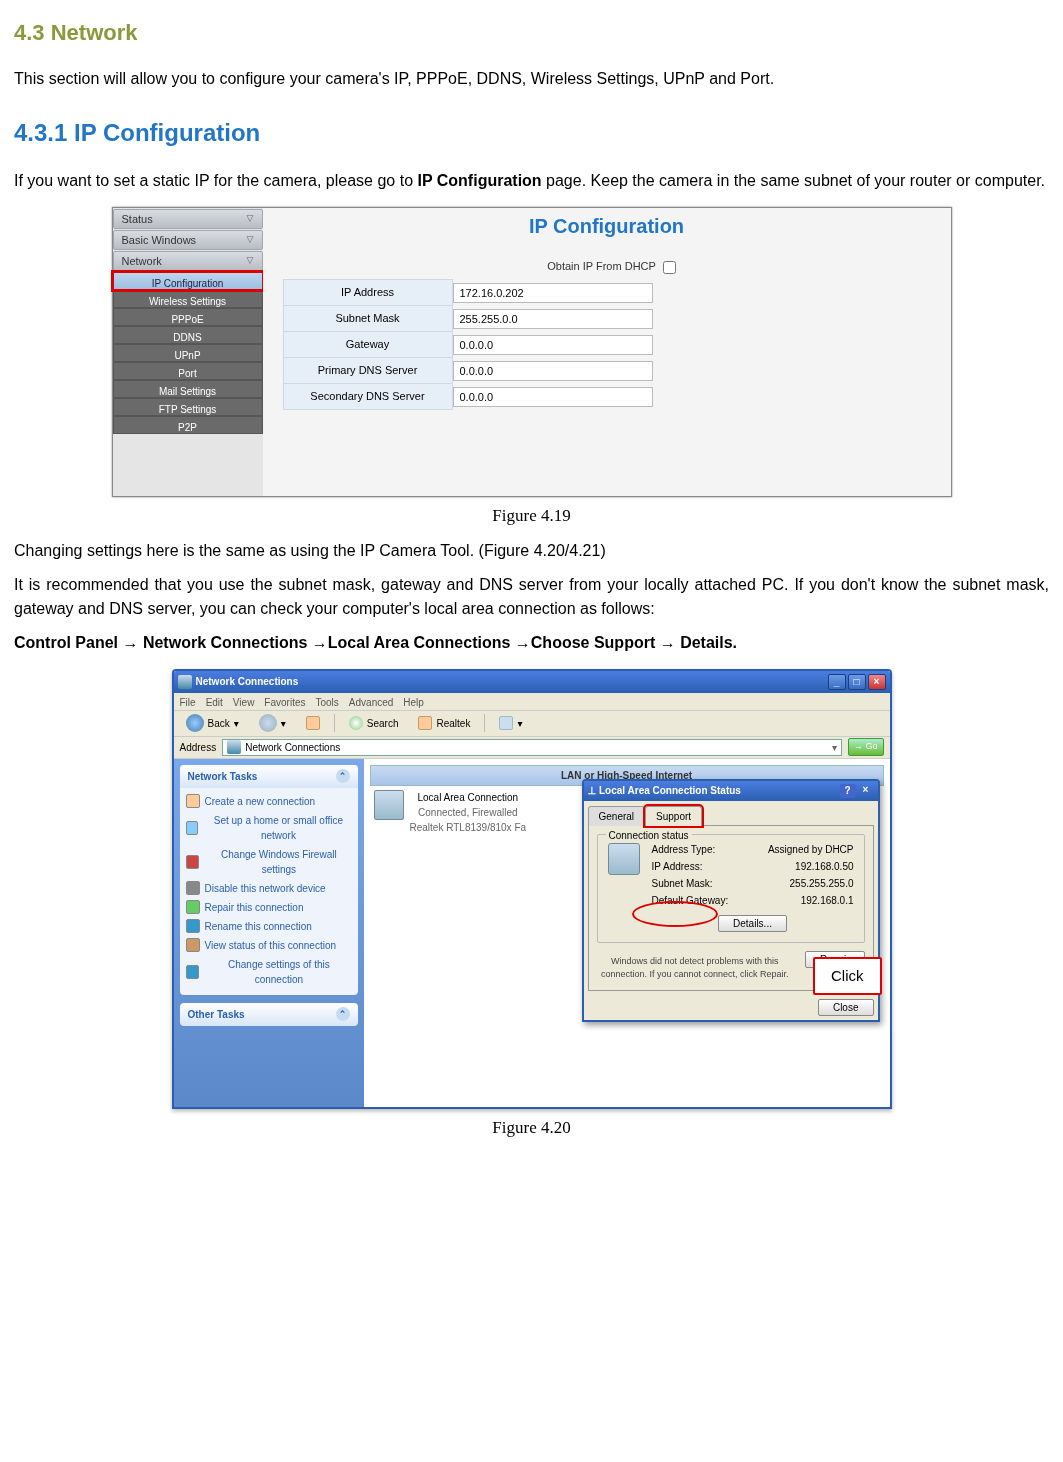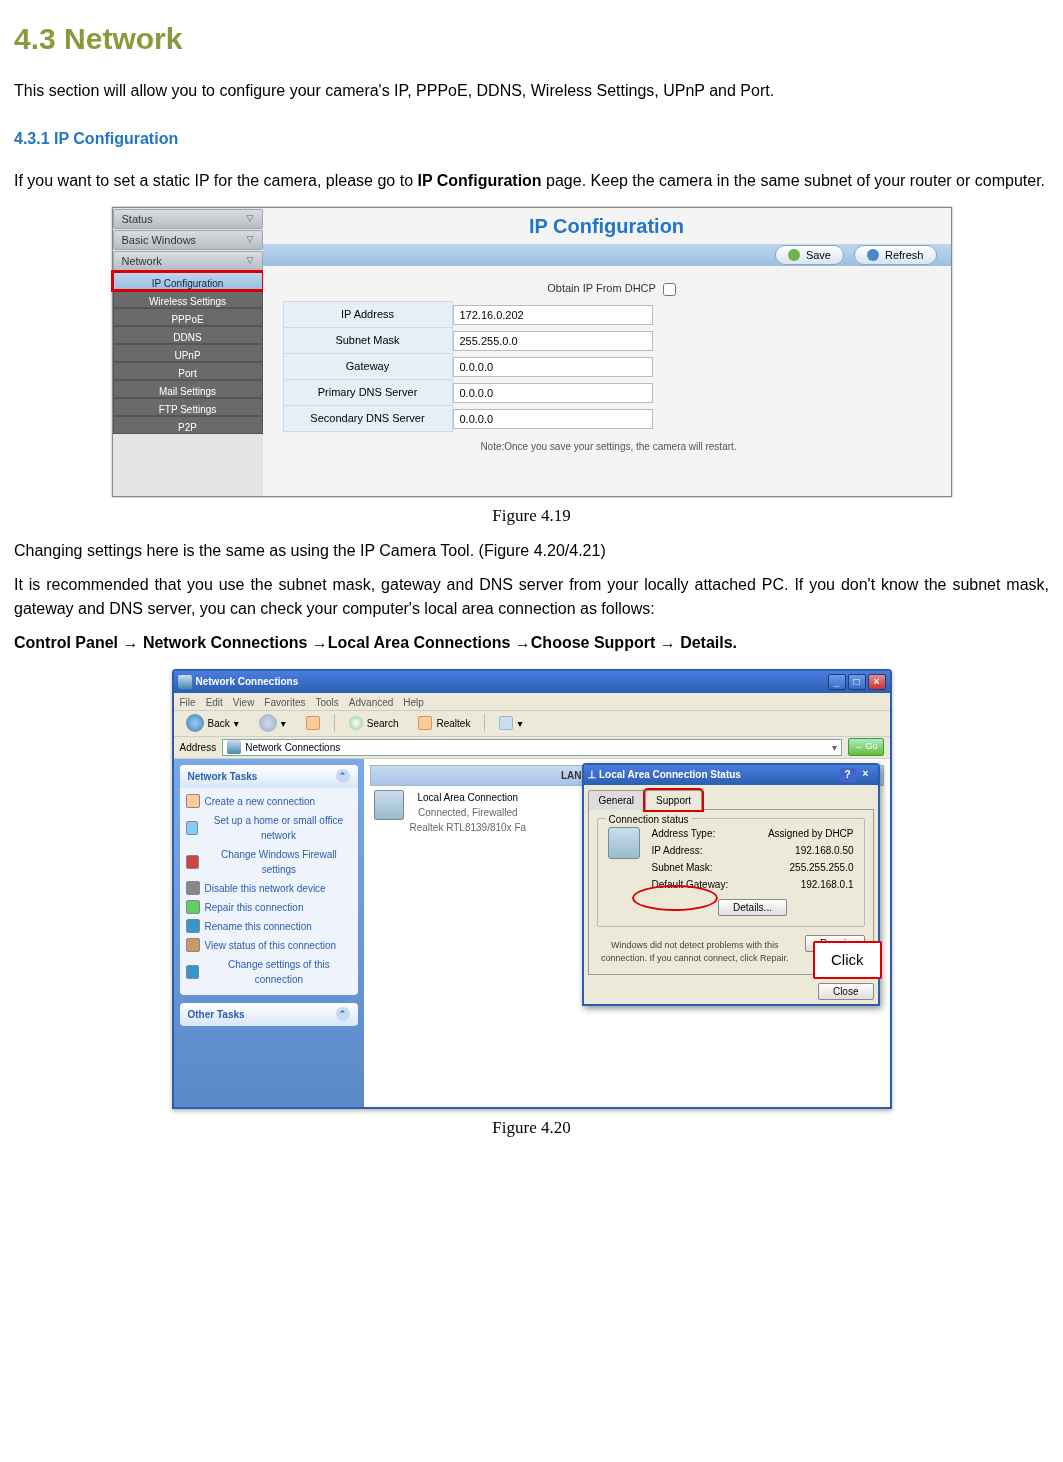--- a/index.html
+++ b/index.html
@@ -4,22 +4,22 @@
 <style>
   * { box-sizing: border-box; margin: 0; padding: 0; }
   body {
     font-family: Arial, sans-serif;
     font-size: 15px;
     color: #000;
     padding: 10px 14px;
     max-width: 1063px;
     line-height: 1.5;
   }
-  .h-sec { color: #8a9a3a; font-weight: bold; font-size: 30px; margin: 6px 0 18px 0; }
-  .h-sub { color: #2276c7; font-weight: bold; font-size: 16px; margin: 24px 0 18px 0; }
+  .h-sec { color: #8a9a3a; font-weight: bold; font-size: 22px; margin: 6px 0 18px 0; }
+  .h-sub { color: #2276c7; font-weight: bold; font-size: 24px; margin: 24px 0 18px 0; }
   p.body { margin: 10px 0; font-size: 16px; text-align: justify; }
   .bold { font-weight: bold; }
   .fig-wrap { margin: 14px auto 4px auto; text-align: center; }
   .fig-cap { font-family: "Times New Roman", serif; font-size: 17px; margin-top: 6px; text-align:center;}
   
   .cam-ui {
     border: 1px solid #888;
     width: 840px; height: 290px; margin: 0 auto;
     background: linear-gradient(#fff,#fff);
     display: flex; font-size: 11px; position: relative;
@@ -67,21 +67,21 @@
   .xp-panel{background:#eef3fc;border-radius:4px;margin-bottom:8px;overflow:hidden;}
   .xp-phead{background:linear-gradient(#fff,#d8e6f8);padding:4px 8px;font-weight:bold;color:#2a5fb0;display:flex;justify-content:space-between;align-items:center;}
   .xp-pbody{padding:4px 4px 6px 6px;}
   .xp-task{display:flex;align-items:center;gap:5px;padding:2px 0;color:#2a5fb0;cursor:pointer;}
   .ti{width:14px;height:14px;border-radius:2px;display:inline-block;}
   .xp-content{flex:1;background:#fff;position:relative;padding:6px;}
   .lan-head{background:linear-gradient(#c8daf2,#a8c4e8);padding:2px 6px;font-weight:bold;color:#333;border:1px solid #9bb;font-size:10px;}
   .lan-item{display:flex;gap:6px;padding:4px;align-items:flex-start;}
   .lan-ico{width:30px;height:30px;background:linear-gradient(#cde,#9bc);border:1px solid #789;border-radius:2px;}
   
-  .xp-dlg{position:absolute; right:10px; top:4px; width:298px; border:2px solid #2a5fb0; border-radius:4px 4px 0 0; background:#ece9d8; box-shadow:2px 3px 6px rgba(0,0,0,.4);}
+  .xp-dlg{position:absolute; right:10px; top:20px; width:298px; border:2px solid #2a5fb0; border-radius:4px 4px 0 0; background:#ece9d8; box-shadow:2px 3px 6px rgba(0,0,0,.4);}
   .xp-dlg-title{background:linear-gradient(#4a7de0,#2a5fb0);height:20px;display:flex;align-items:center;justify-content:space-between;padding:0 4px;color:#fff;font-weight:bold;font-size:10px;}
   .dlg-q{width:16px;height:14px;background:#46c;border-radius:2px;color:#fff;text-align:center;line-height:14px;font-size:10px;margin-right:2px;}
   .dlg-tabs{display:flex;padding:4px 4px 0 4px;gap:0;}
   .dtab{background:#ece9d8;border:1px solid #999;border-bottom:none;border-radius:3px 3px 0 0;padding:2px 10px;font-size:10px;position:relative;top:1px;}
   .dtab.inact{background:#ddd;}
   .dtab.sel{outline:2px solid #d00;}
   .dlg-body{border:1px solid #999;margin:0 4px 4px 4px;background:#ece9d8;padding:8px;}
   .grp{border:1px solid #bbb;border-radius:2px;padding:6px 8px 8px 8px;position:relative;margin-bottom:8px;}
   .grp-label{position:absolute;top:-7px;left:8px;background:#ece9d8;padding:0 3px;font-size:10px;}
   .stat-row{display:flex;justify-content:space-between;padding:1px 2px;font-size:10px;}
@@ -124,30 +124,20 @@
         <div class="side-sub">PPPoE</div>
         <div class="side-sub">DDNS</div>
         <div class="side-sub">UPnP</div>
         <div class="side-sub">Port</div>
         <div class="side-sub">Mail Settings</div>
         <div class="side-sub">FTP Settings</div>
         <div class="side-sub">P2P</div>
       </div>
     <div class="cam-main">
       <div class="cam-title">IP Configuration</div>
-      <div class="cam-bar">
-        <div class="pill">
-            <span class="pill-ico g"></span>
-            <span>Save</span>
-          </div>
-        <div class="pill">
-            <span class="pill-ico"></span>
-            <span>Refresh</span>
-          </div>
-      </div>
       <div class="cam-form">
         <div class="dhcp-row">
           <span>Obtain IP From DHCP</span>
           <input type="checkbox" style="">
         </div>
         <div id="frows">
             <div class="frow">
               <div class="flabel">IP Address</div>
               <input class="finput" value="172.16.0.202" style="">
             </div>
@@ -161,21 +151,20 @@
             </div>
             <div class="frow">
               <div class="flabel">Primary DNS Server</div>
               <input class="finput" value="0.0.0.0" style="">
             </div>
             <div class="frow">
               <div class="flabel">Secondary DNS Server</div>
               <input class="finput" value="0.0.0.0" style="">
             </div>
           </div>
-        <div class="fnote">Note:Once you save your settings, the camera will restart.</div>
       </div>
     </div>
   </div>
   <div class="fig-cap">Figure 4.19</div>
 </div>
 
 <p class="body">Changing settings here is the same as using the IP Camera Tool. (Figure 4.20/4.21)</p>
 <p class="body">It is recommended that you use the subnet mask, gateway and DNS server from your locally attached PC. If you don't know the subnet mask, gateway and DNS server, you can check your computer's local area connection as follows:</p>
 <p class="body bold">Control Panel → Network Connections →Local Area Connections →Choose Support → Details.</p>
 

